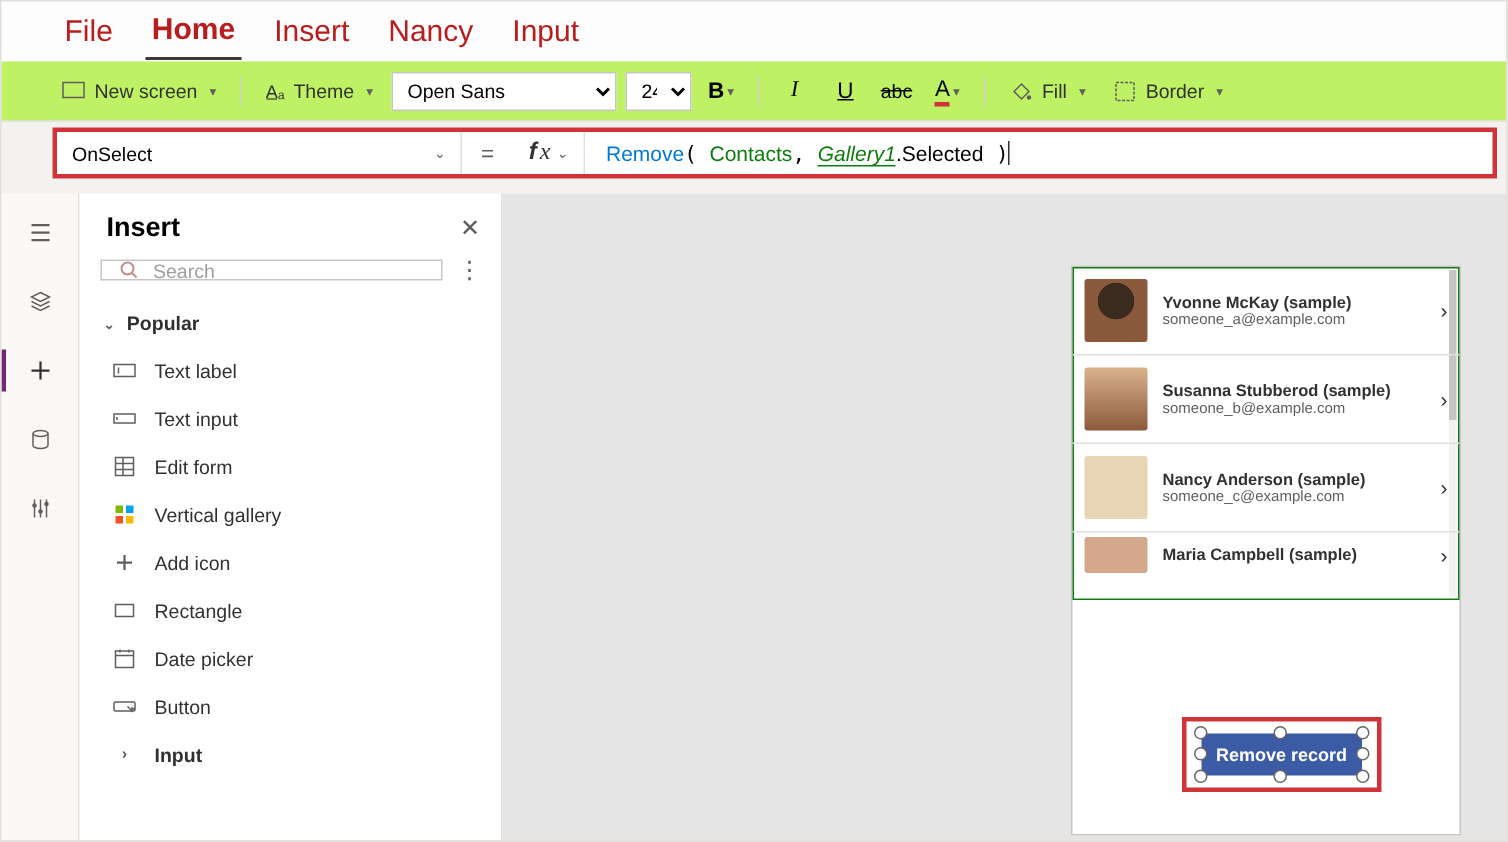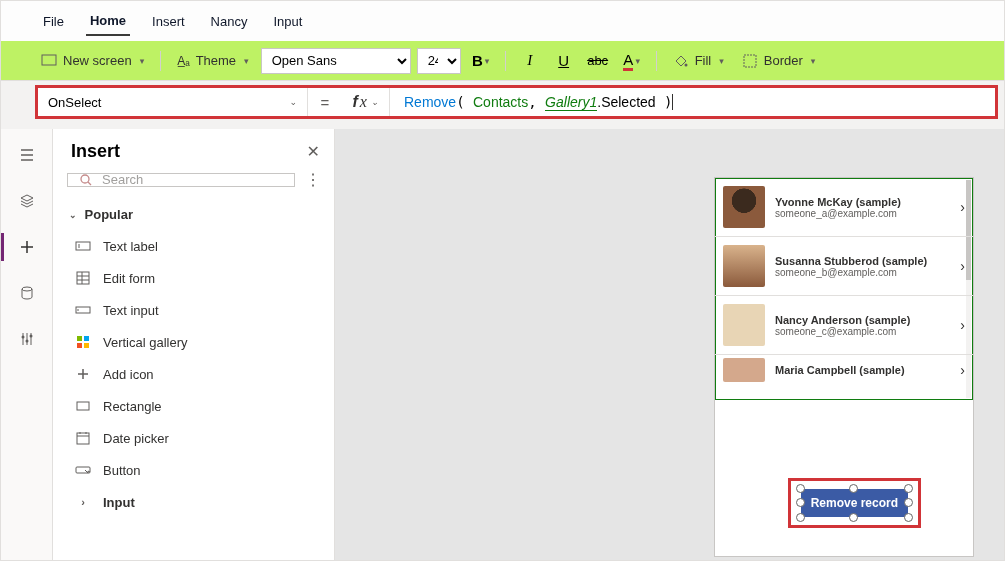--- a/index.html
+++ b/index.html
@@ -1,20 +1,20 @@
 <!DOCTYPE html>
 <html><head>
 <meta charset="utf-8">
 <style>
 * { box-sizing: border-box; margin: 0; padding: 0; font-family: "Segoe UI", sans-serif; }
 body { width: 1005px; height: 561px; background: #f3f2f1; overflow: hidden; border: 1px solid #e1dfdd; }
 
 
 .menubar { height: 40px; background: #fdfdfd; display: flex; align-items: center; padding-left: 38px; gap: 18px; }
-.menubar .item { font-size: 13px; color: #0f172a; cursor: pointer; padding: 6px 4px; }
+.menubar .item { font-size: 20px; color: #b91c1c; cursor: pointer; padding: 6px 4px; }
 .menubar .item.active { font-weight: 600; border-bottom: 2px solid #3b3a39; }
 
 
 .toolbar { height: 40px; background: #bef264; border-bottom: 1px solid #e1dfdd; display: flex; align-items: center; padding-left: 34px; gap: 6px; }
 .toolbar .btn { display: flex; align-items: center; gap: 6px; font-size: 13px; color: #323130; padding: 4px 6px; cursor: pointer; }
 .toolbar select, .toolbar .dd { height: 26px; border: 1px solid #c8c6c4; background: white; font-size: 13px; padding: 0 6px; }
 .toolbar .fontname { width: 150px; }
 .toolbar .fontsize { width: 44px; }
 .toolbar .icon-btn { width: 28px; height: 28px; display: flex; align-items: center; justify-content: center; cursor: pointer; }
 .divider { width: 1px; height: 20px; background: #d2d0ce; margin: 0 4px; }
@@ -221,36 +221,36 @@
             <svg viewBox="0 0 16 16">
               <rect x="1" y="4" width="14" height="8" fill="none" stroke="#605e5c"></rect>
               <line x1="4" y1="6" x2="4" y2="10" stroke="#605e5c"></line>
             </svg>
           </span>
           <span>Text label</span>
         </div>
       <div class="ins-item">
           <span class="ic">
             <svg viewBox="0 0 16 16">
+              <rect x="1" y="5" width="14" height="6" fill="none" stroke="#605e5c"></rect>
+              <line x1="3" y1="7" x2="3" y2="9" stroke="#605e5c"></line>
+            </svg>
+          </span>
+          <span>Text input</span>
+        </div>
+      <div class="ins-item">
+          <span class="ic">
+            <svg viewBox="0 0 16 16">
               <rect x="2" y="2" width="12" height="12" fill="none" stroke="#605e5c"></rect>
               <line x1="2" y1="6" x2="14" y2="6" stroke="#605e5c"></line>
               <line x1="2" y1="10" x2="14" y2="10" stroke="#605e5c"></line>
               <line x1="7" y1="2" x2="7" y2="14" stroke="#605e5c"></line>
             </svg>
           </span>
           <span>Edit form</span>
-        </div>
-      <div class="ins-item">
-          <span class="ic">
-            <svg viewBox="0 0 16 16">
-              <rect x="1" y="5" width="14" height="6" fill="none" stroke="#605e5c"></rect>
-              <line x1="3" y1="7" x2="3" y2="9" stroke="#605e5c"></line>
-            </svg>
-          </span>
-          <span>Text input</span>
         </div>
       <div class="ins-item">
           <span class="ic">
             <svg viewBox="0 0 16 16">
               <rect x="2" y="2" width="5" height="5" fill="#7fba00"></rect>
               <rect x="9" y="2" width="5" height="5" fill="#00a4ef"></rect>
               <rect x="2" y="9" width="5" height="5" fill="#f25022"></rect>
               <rect x="9" y="9" width="5" height="5" fill="#ffb900"></rect>
             </svg>
           </span>

